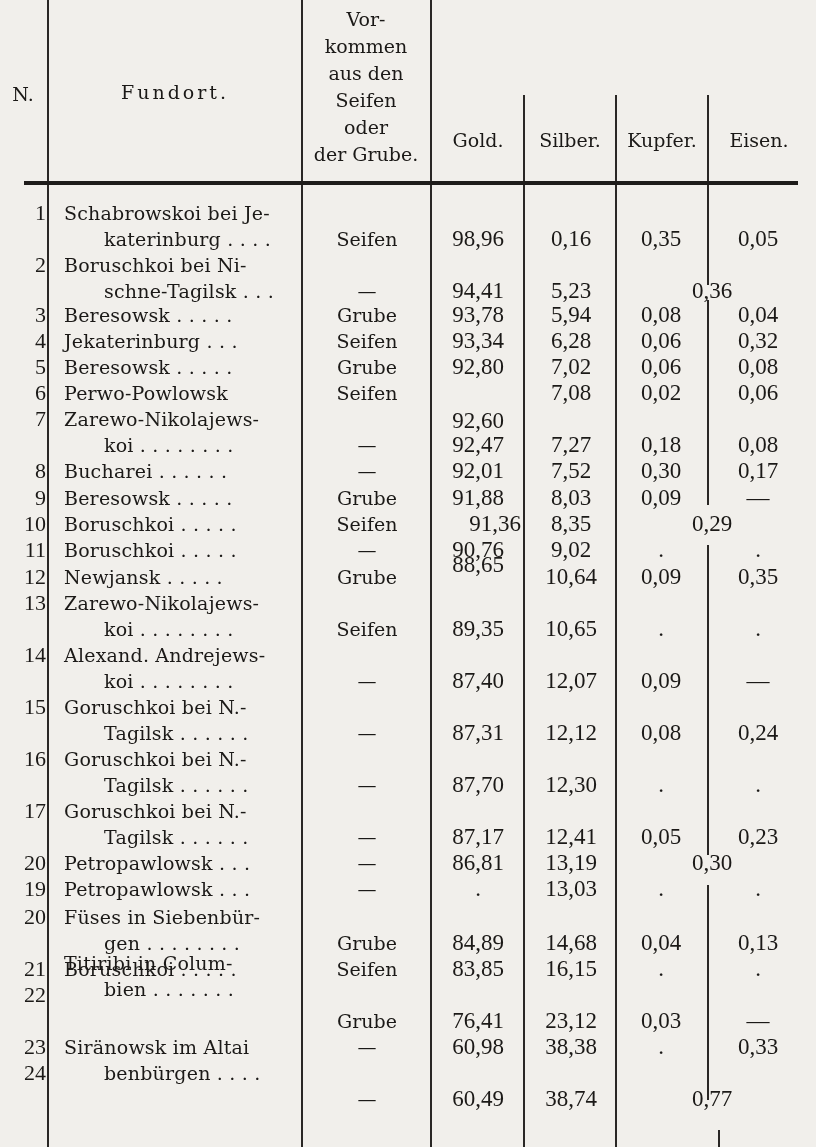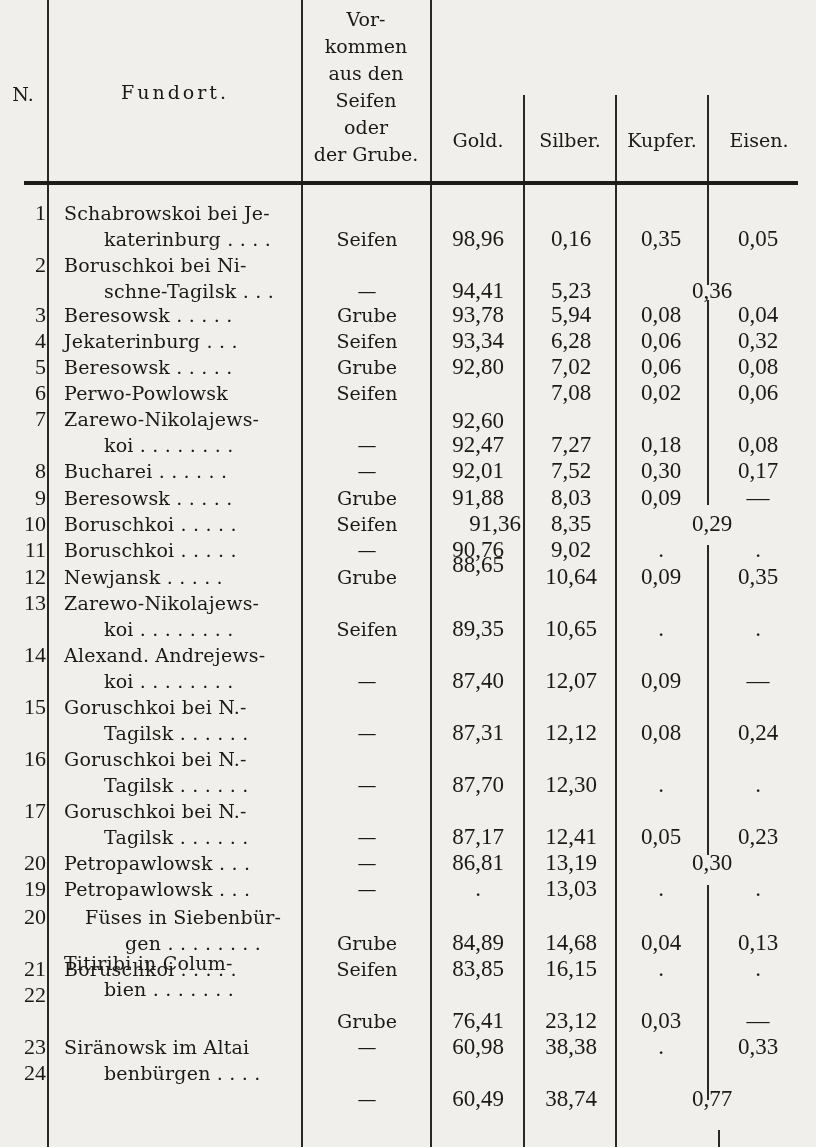--- a/index.html
+++ b/index.html
@@ -224,21 +224,21 @@
         <span class="num" style="top:876px; width:40px;">19</span>
         <span class="place" style="top:876px;"><span>Petropawlowsk . . .</span></span>
         <span class="occ" style="top:876px;">—</span>
         <span class="v gold" style="top:876px;">.</span>
         <span class="v silber" style="top:876px;">13,03</span>
         <span class="v kupfer" style="top:876px;">.</span>
         <span class="v eisen" style="top:876px;">.</span>
       </div>
       <div class="row" style="top: 0px;">
         <span class="num" style="top:904px; width:40px;">20</span>
-        <span class="place" style="top:904px;margin-left:21px;"><span>Füses in Siebenbür-</span><span class="l2">gen . . . . . . . .</span></span>
+        <span class="place" style="top:904px;"><span>Füses in Siebenbür-</span><span class="l2">gen . . . . . . . .</span></span>
         <span class="occ" style="top:930px;">Grube</span>
         <span class="v gold" style="top:930px;">84,89</span>
         <span class="v silber" style="top:930px;">14,68</span>
         <span class="v kupfer" style="top:930px;">0,04</span>
         <span class="v eisen" style="top:930px;">0,13</span>
       </div>
       <div class="row" style="top: 0px;">
         <span class="num" style="top:956px; width:40px;">21</span>
         <span class="place" style="top:956px;"><span>Boruschkoi . . . . .</span></span>
         <span class="occ" style="top:956px;">Seifen</span>

